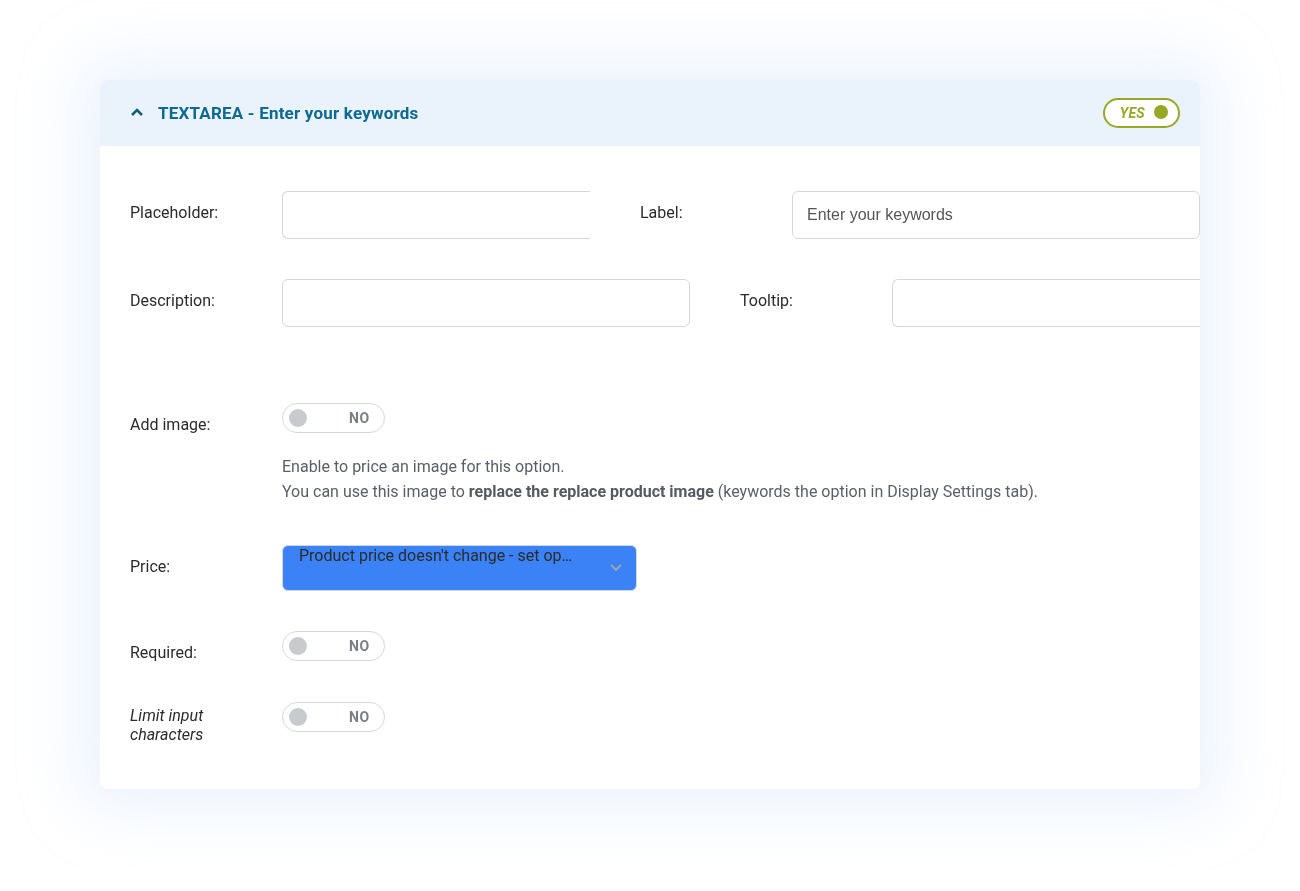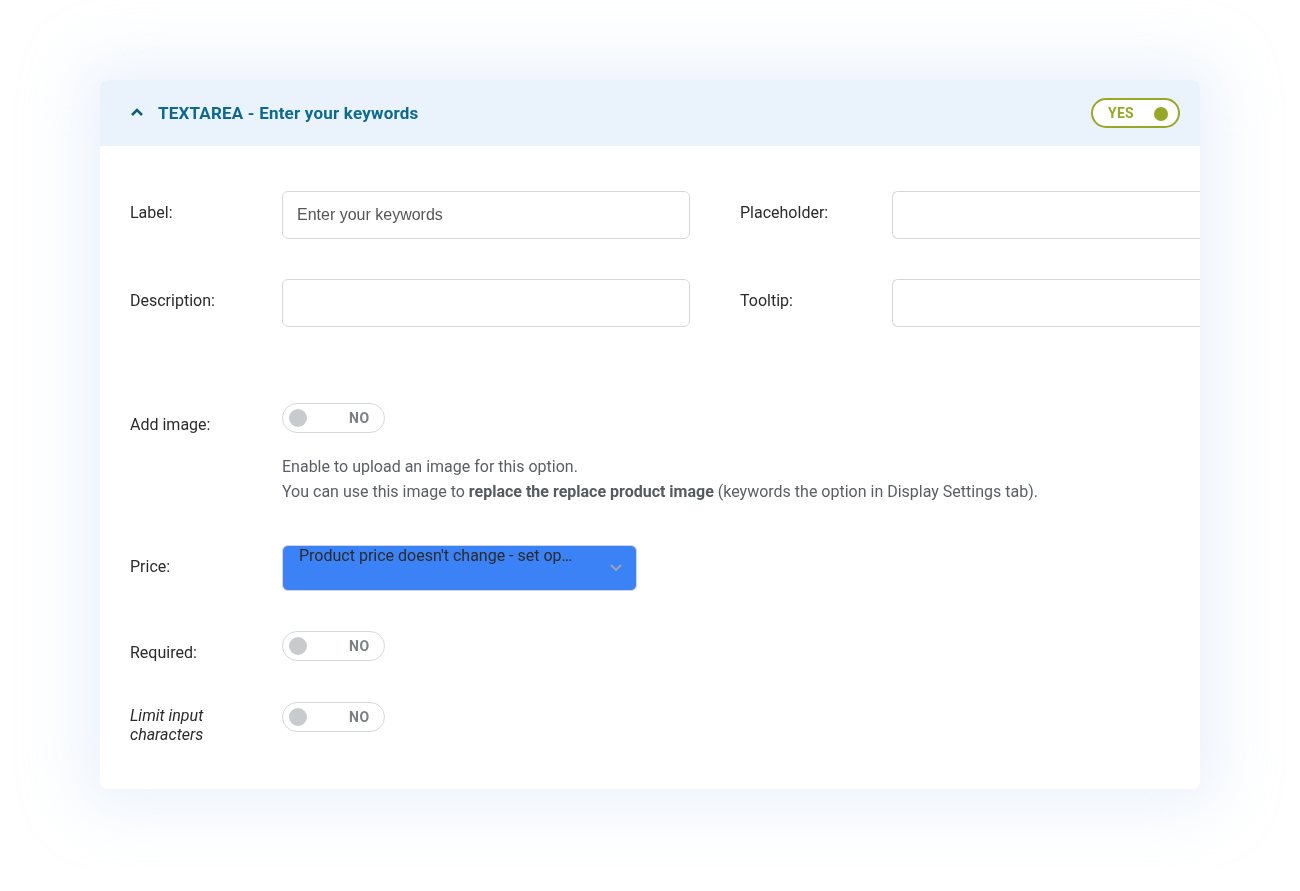--- a/index.html
+++ b/index.html
@@ -44,26 +44,27 @@
       fill: none;
     }
     .header-title {
       font-size: 17px;
       font-weight: 700;
       color: #0c6a92;
       letter-spacing: 0.2px;
     }
     .yes-badge {
       display: flex;
-      align-items: flex-end;
-      gap: 20px;
+      align-items: flex-start;
+      gap: 9px;
       border: 2px solid #99a727;
       border-radius: 20px;
       padding: 5px 10px 5px 15px;
       background: #fff;
+      font-style: italic;
     }
     .yes-badge-text {
       font-size: 14px;
       font-weight: 700;
       color: #99a727;
       letter-spacing: 0.3px;
     }
     .yes-badge-dot {
       width: 14px;
       height: 14px;
@@ -207,27 +208,27 @@
     </div>
     <div class="yes-badge">
       <span class="yes-badge-text">YES</span>
       <span class="yes-badge-dot"></span>
     </div>
   </div>
 
   <div class="body">
 
     <div class="row">
+      <div class="field field-right">
+        <div class="label">Placeholder:</div>
+        <input class="text-input text-input-cut" type="text" value="" style="">
+      </div>
       <div class="field field-left">
         <div class="label">Label:</div>
         <input class="text-input" type="text" value="Enter your keywords" style="">
-      </div>
-      <div class="field field-right">
-        <div class="label">Placeholder:</div>
-        <input class="text-input text-input-cut" type="text" value="" style="">
       </div>
     </div>
 
     <div class="row">
       <div class="field field-left">
         <div class="label">Description:</div>
         <input class="text-input" type="text" value="" style="">
       </div>
       <div class="field field-right">
         <div class="label">Tooltip:</div>
@@ -238,21 +239,21 @@
     <div class="row">
       <div class="field" style="flex-direction:column; gap:0;">
         <div style="display:flex; align-items:flex-start; gap:20px;margin-top:36px;">
           <div class="label">Add image:</div>
           <div class="content-col">
             <div class="toggle">
               <span class="toggle-dot"></span>
               <span class="toggle-text">NO</span>
             </div>
             <div class="help-text">
-              <div>Enable to upload an image for this option.</div>
+              <div>Enable to price an image for this option.</div>
               <div>
                 <span>You can use this image to </span><strong>replace the replace product image</strong><span> (keywords the option in Display Settings tab).</span>
               </div>
             </div>
           </div>
         </div>
       </div>
     </div>
 
     <div class="row">

